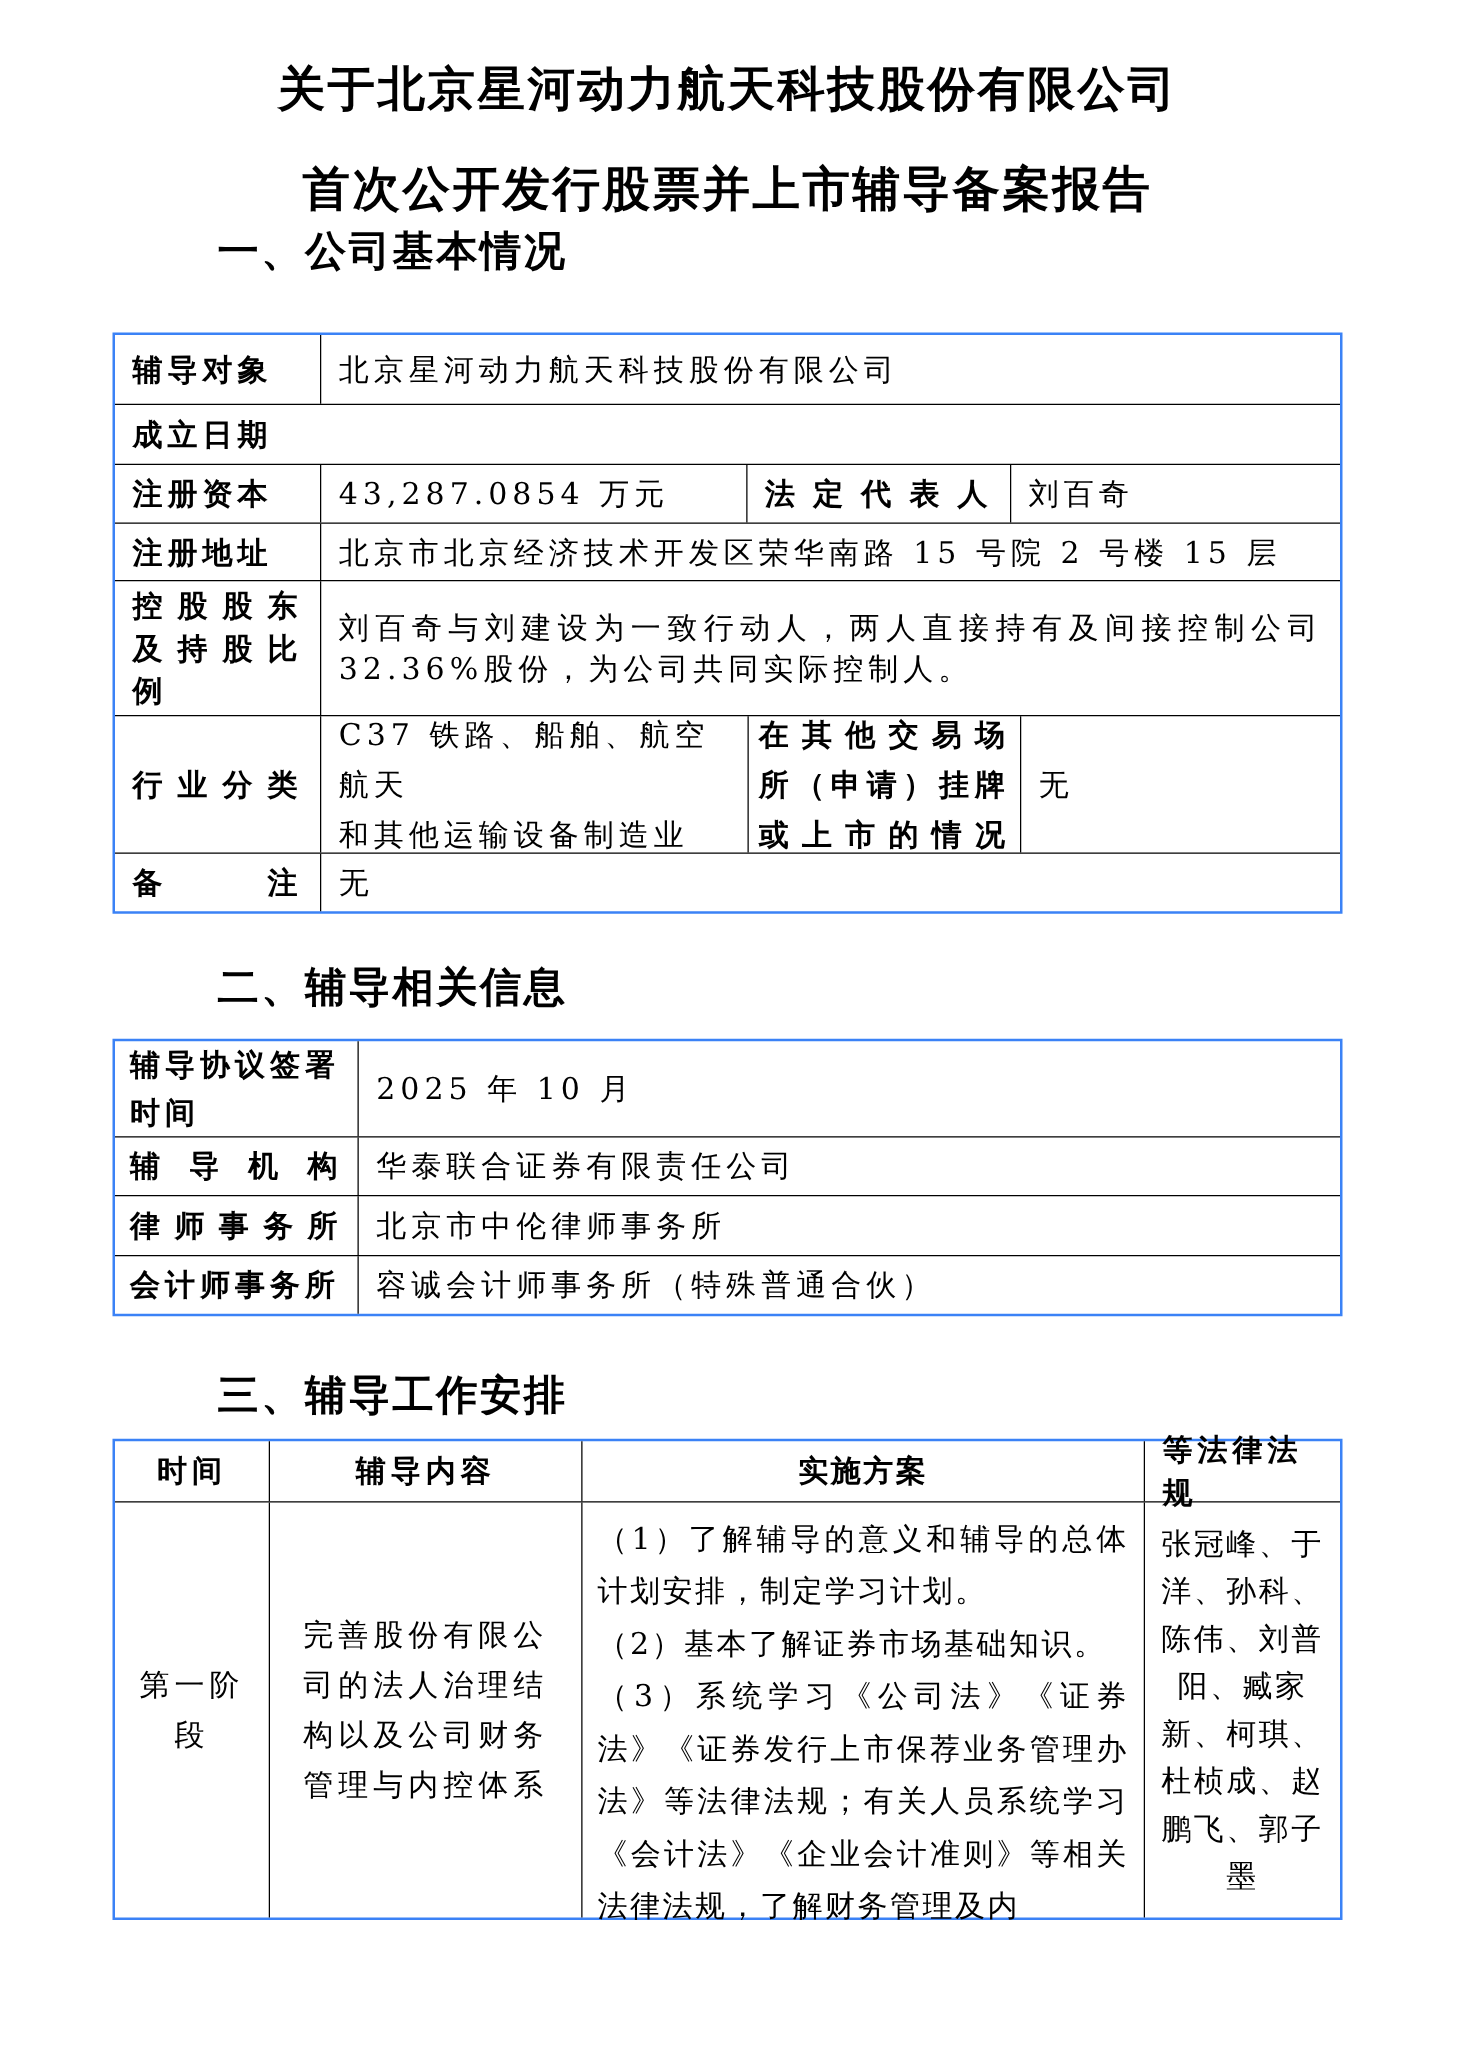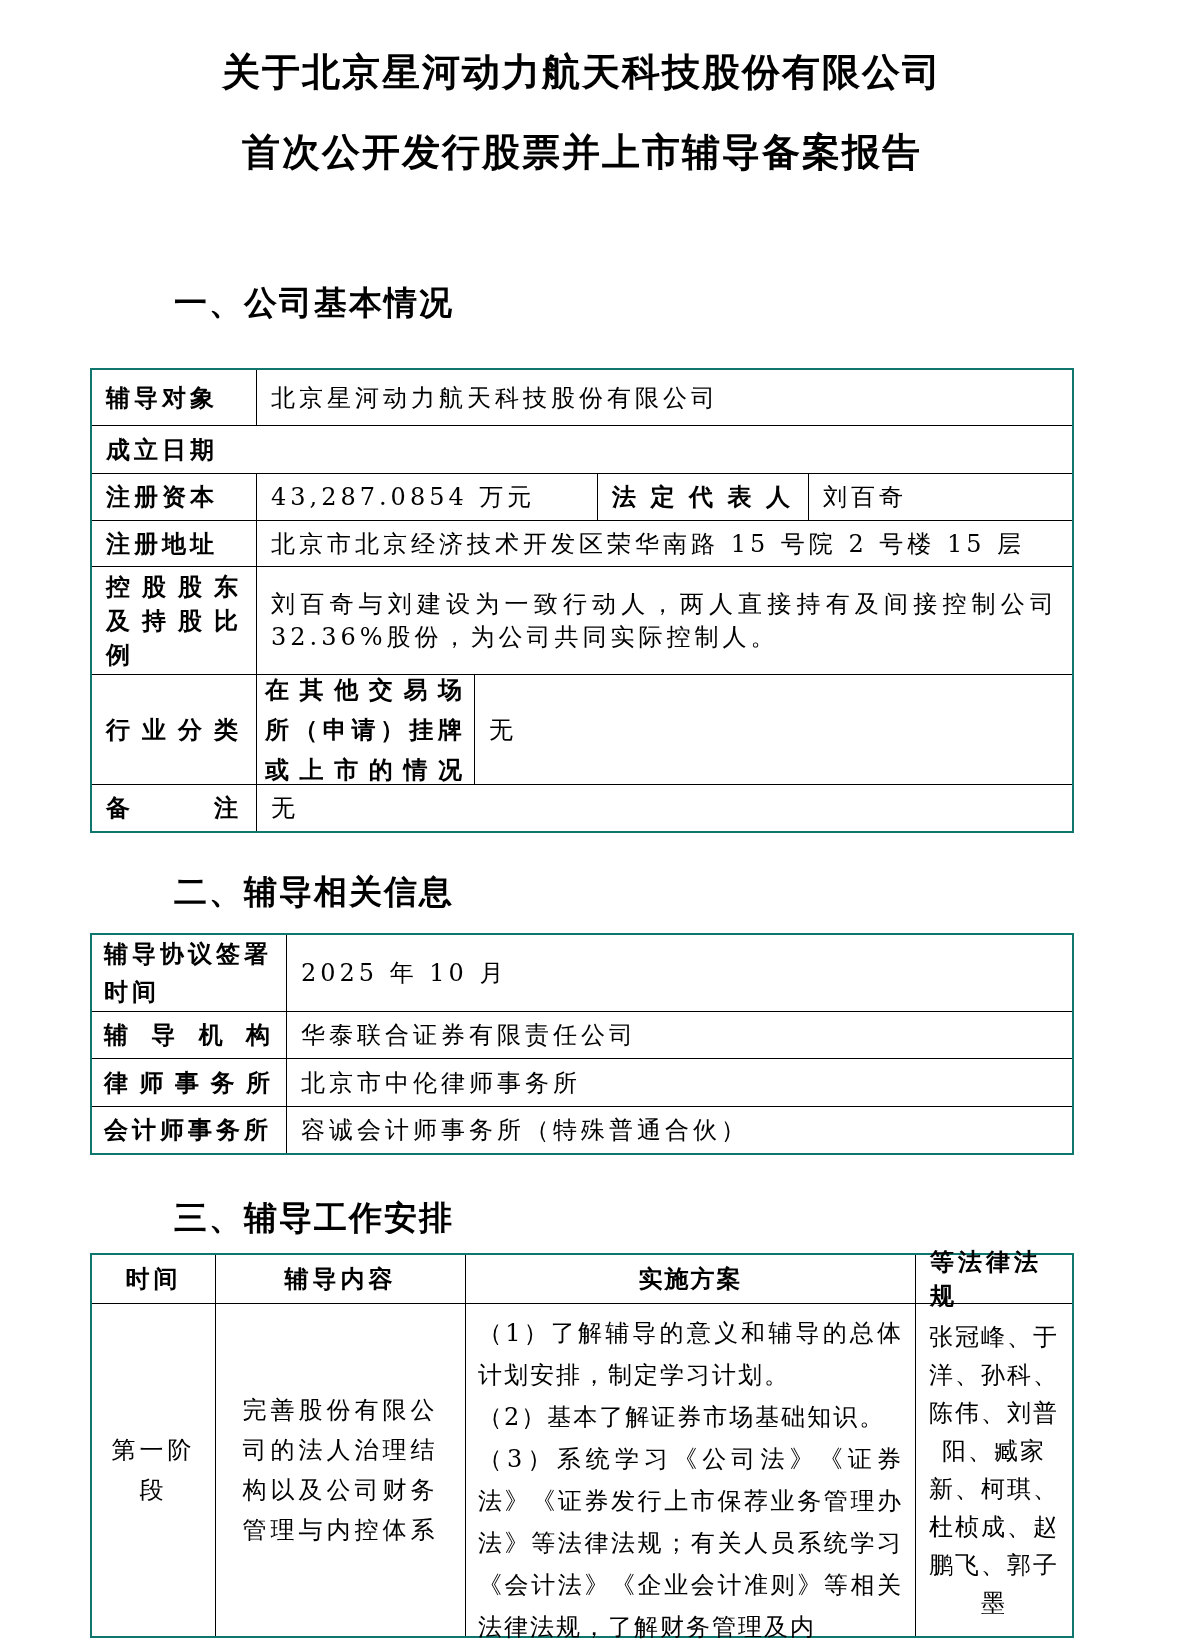--- a/index.html
+++ b/index.html
@@ -27,26 +27,26 @@
   .title-2 { margin-top:28px; }
 
   .sec-heading {
     font-family:"Liberation Sans","DejaVu Sans",sans-serif;
     font-weight:bold;
     font-size:33px;
     line-height:46px;
     letter-spacing:2px;
     margin-left:84px;
   }
-  .h-1 { margin-top:102px; }
+  .h-1 { }
   .h-2 { margin-top:36px; }
   .h-3 { margin-top:40px; }
 
   .tbl {
-    border:2px solid #0f766e;
+    border:2px solid #3b82f6;
     box-sizing:border-box;
     width:984px;
   }
   .t-1 { margin-top:42px; }
   .t-2 { margin-top:18px; }
   .t-3 { margin-top:12px; }
 
   .t-row { display:flex; box-sizing:border-box; }
   .t-row + .t-row { border-top:1.5px solid #000; }
 
@@ -145,20 +145,24 @@
 例</span>
           </div>
         <div class="cell grow lh33">
             <span class="ct just">刘百奇与刘建设为一致行动人，两人直接持有及间接控制公司 32.36%股份，为公司共同实际控制人。</span>
           </div>
       </div>
       <div class="t-row" style="height:110px">
         <div class="cell lbl w-lbl1">
             <span class="ct spread">行业分类</span>
           </div>
+        <div class="cell w-ind lh40">
+            <span class="ct pre">C37 铁路、船舶、航空航天
+和其他运输设备制造业</span>
+          </div>
         <div class="cell lbl w-oth">
             <span class="ct spread">在其他交易场
 所（申请）挂牌
 或上市的情况</span>
           </div>
         <div class="cell grow">
             <span class="ct">无</span>
           </div>
       </div>
       <div class="t-row" style="height:47px">

